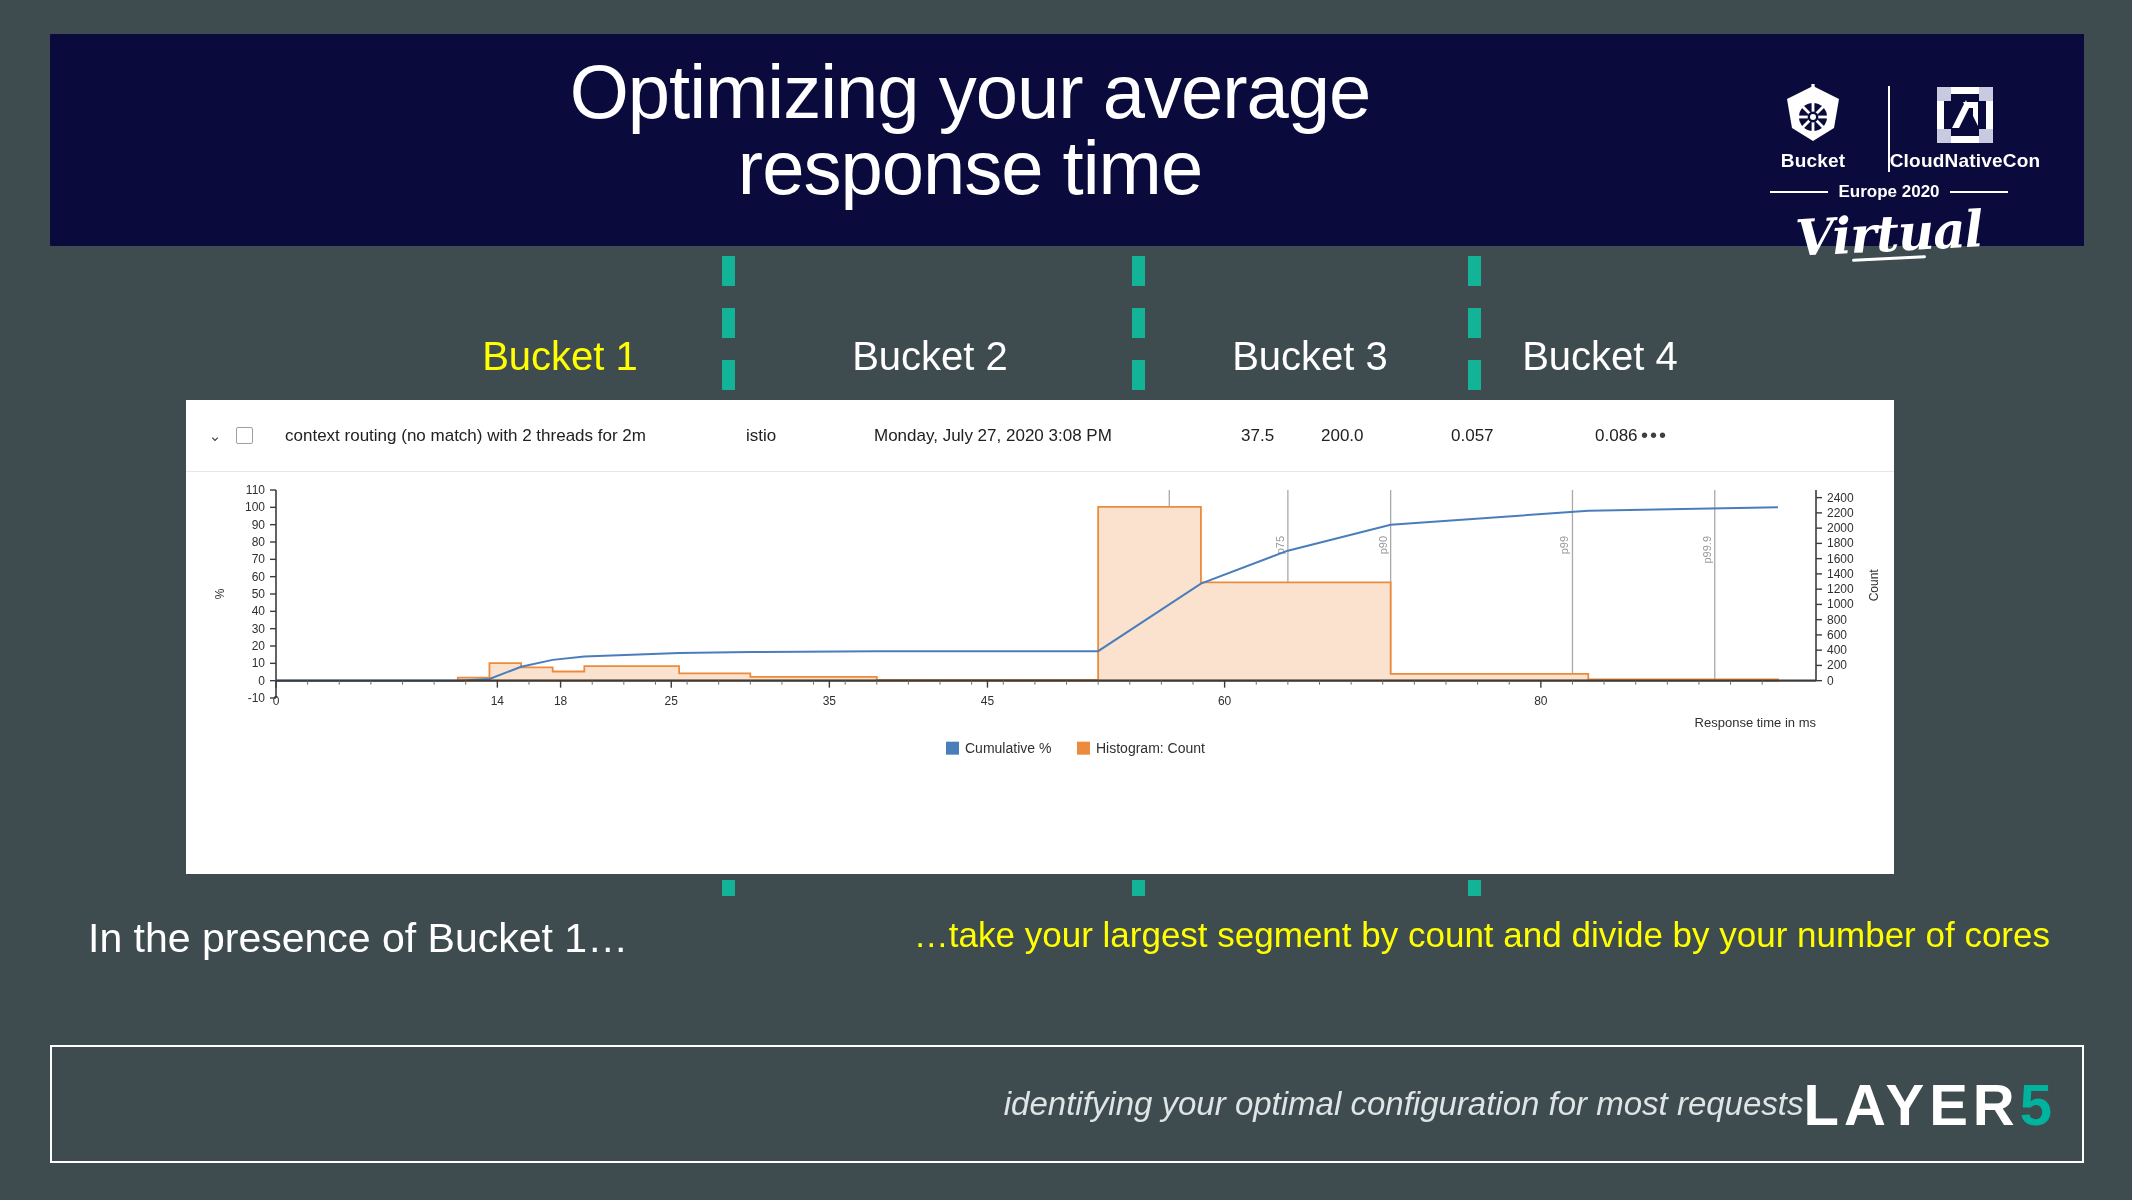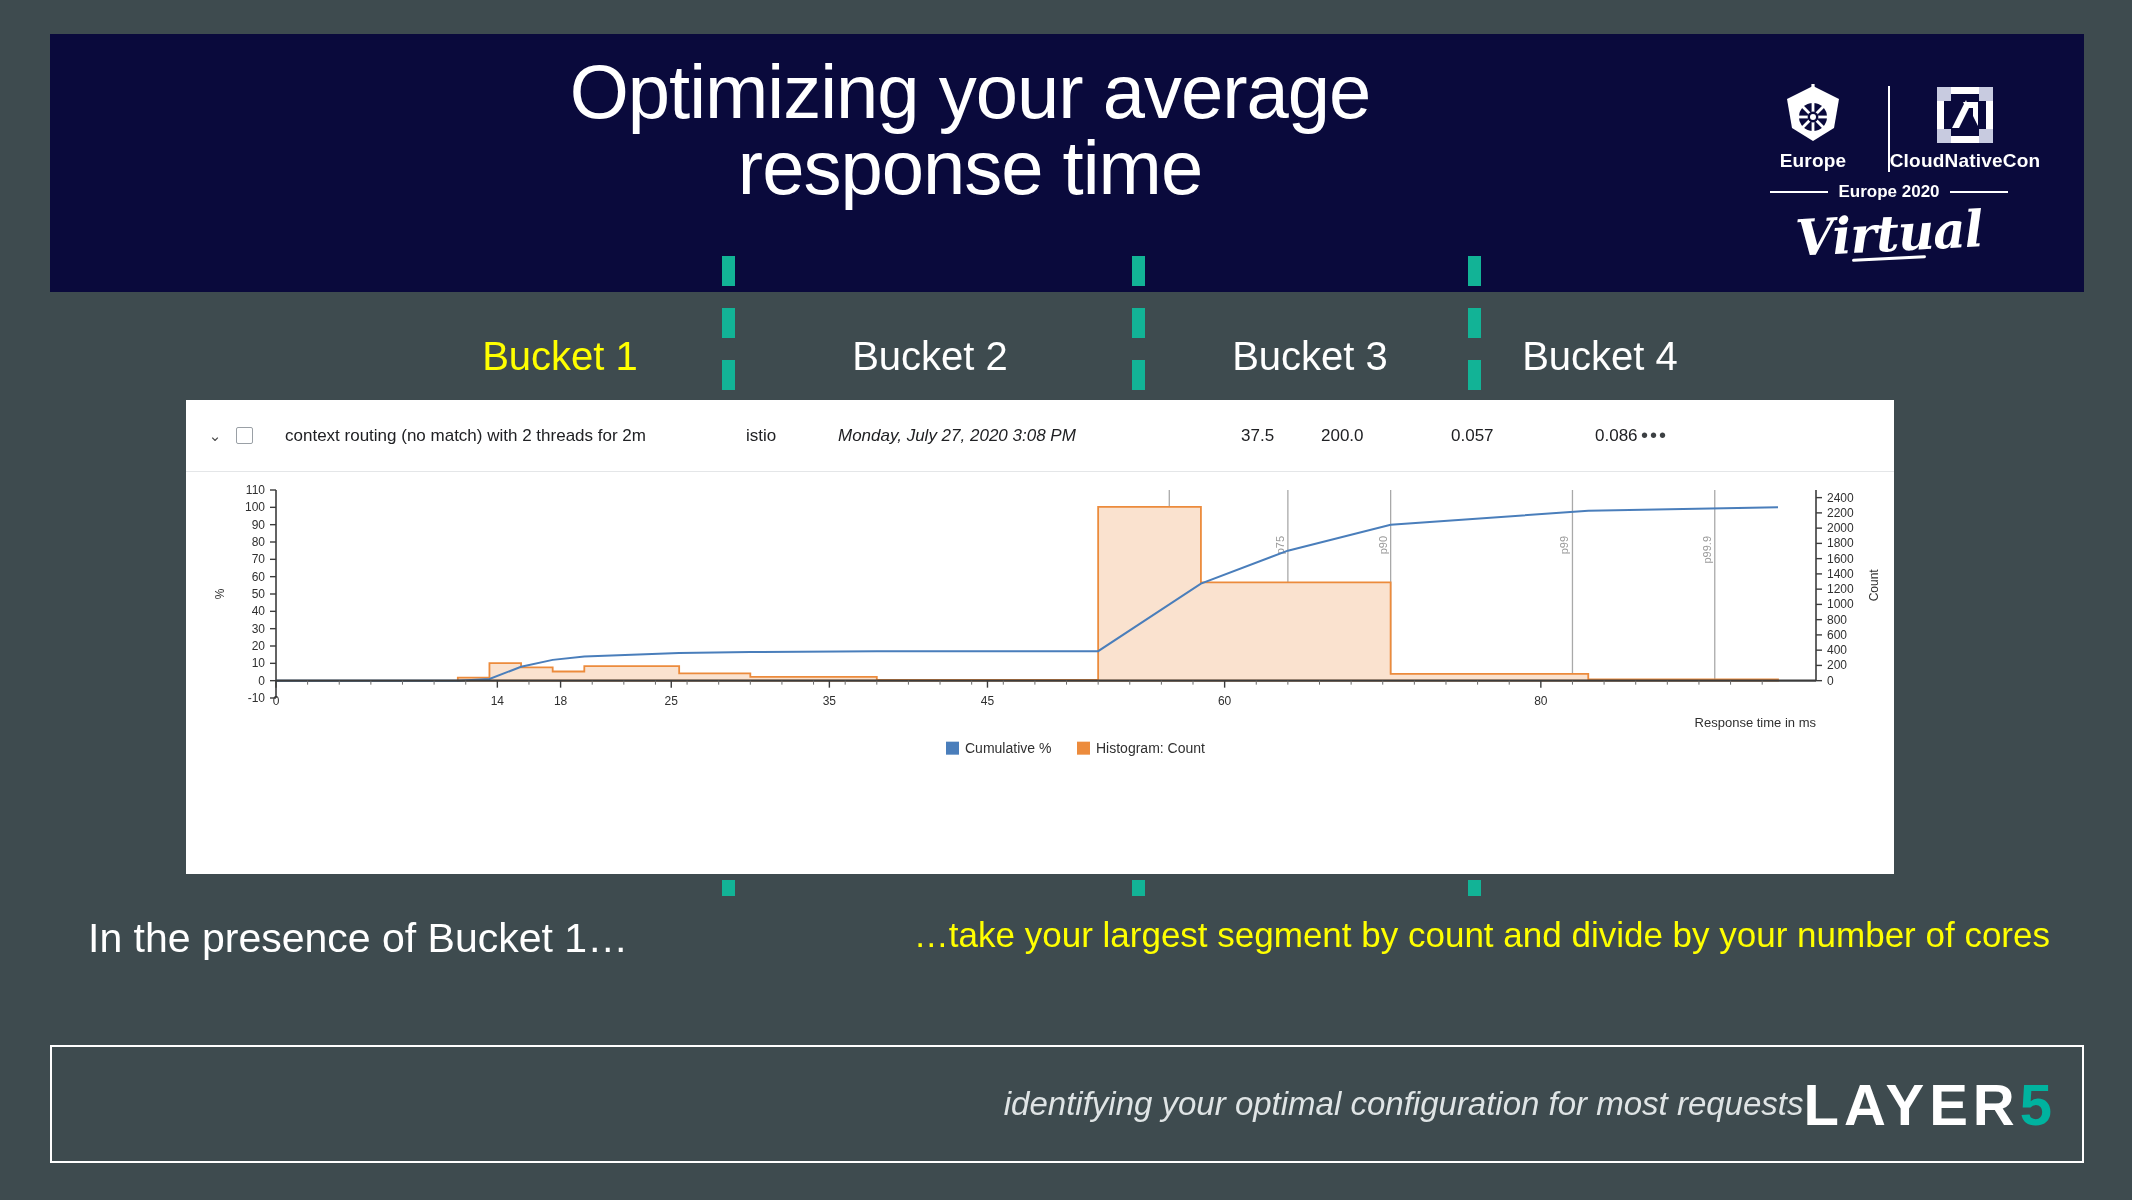--- a/index.html
+++ b/index.html
@@ -7,21 +7,21 @@
     width: 2132px; height: 1200px;
     background: #3e4b4f;
     font-family: "Liberation Sans", sans-serif;
     overflow: hidden;
   }
   .slide { position: relative; width: 2132px; height: 1200px; background: #3e4b4f; }
 
   
   .title-band {
     position: absolute; left: 50px; top: 34px;
-    width: 2034px; height: 258px;
+    width: 2034px; height: 212px;
     background: #0a0a3c;
   }
   .title-text {
     position: absolute; left: 180px; top: 20px; width: 1480px;
     text-align: center;
     color: #ffffff;
     font-size: 76px;
     line-height: 1.0;
     font-weight: 400;
     letter-spacing: -1px;
@@ -69,21 +69,21 @@
   }
   .card-header {
     position: relative; height: 72px; border-bottom: 1px solid #e4e6e8;
     display: flex; align-items: center;
   }
   .chev { width: 26px; margin-left: 16px; text-align: center; color: #4a4a4a; font-size: 15px; }
   .cbx { width: 17px; height: 17px; border: 1.6px solid #9aa0a6; border-radius: 2px; margin-left: 8px; background: #fff; }
   .run-name { margin-left: 32px; font-size: 17px; color: #202124; white-space: nowrap; }
   .hdr-cell { position: absolute; font-size: 17px; color: #202124; white-space: nowrap; }
   .hdr-mesh  { left: 560px; }
-  .hdr-date  { left: 652px; font-style: italic; }
+  .hdr-date  { left: 688px; }
   .hdr-n1    { left: 1055px; }
   .hdr-n2    { left: 1135px; }
   .hdr-n3    { left: 1265px; }
   .hdr-n4    { left: 1409px; text-align: center; }
   .kebab { position: absolute; left: 1455px; font-size: 20px; letter-spacing: 2px; color: #3c4043; }
 
   
   .plot { position: relative; width: 100%; height: 401px; background: #fff; }
   .plot svg { display: block; }
 
@@ -135,21 +135,21 @@
               <g fill="#ffffff">
                 <rect x="29.6" y="16.5" width="2.8" height="33"></rect>
                 <rect x="14.5" y="31.6" width="33" height="2.8"></rect>
                 <rect x="29.6" y="16.5" width="2.8" height="33" transform="rotate(45 31 33)"></rect>
                 <rect x="29.6" y="16.5" width="2.8" height="33" transform="rotate(-45 31 33)"></rect>
               </g>
               <circle cx="31" cy="33" r="5.4" fill="#0a0a3c"></circle>
               <circle cx="31" cy="33" r="3.0" fill="#ffffff"></circle>
             </svg>
           </span>
-          <span class="kc-name">Europe</span>
+          <span class="kc-name">Bucket</span>
         </div>
 
         <div class="kc-divider"></div>
 
         <div class="kc-col">
           <span>
             <svg width="58" height="58" viewBox="0 0 58 58">
               <rect x="1" y="1" width="56" height="56" fill="#ffffff"></rect>
               <rect x="8" y="8" width="42" height="42" fill="#0a0a3c"></rect>
               <g fill="#c8cbe0">

